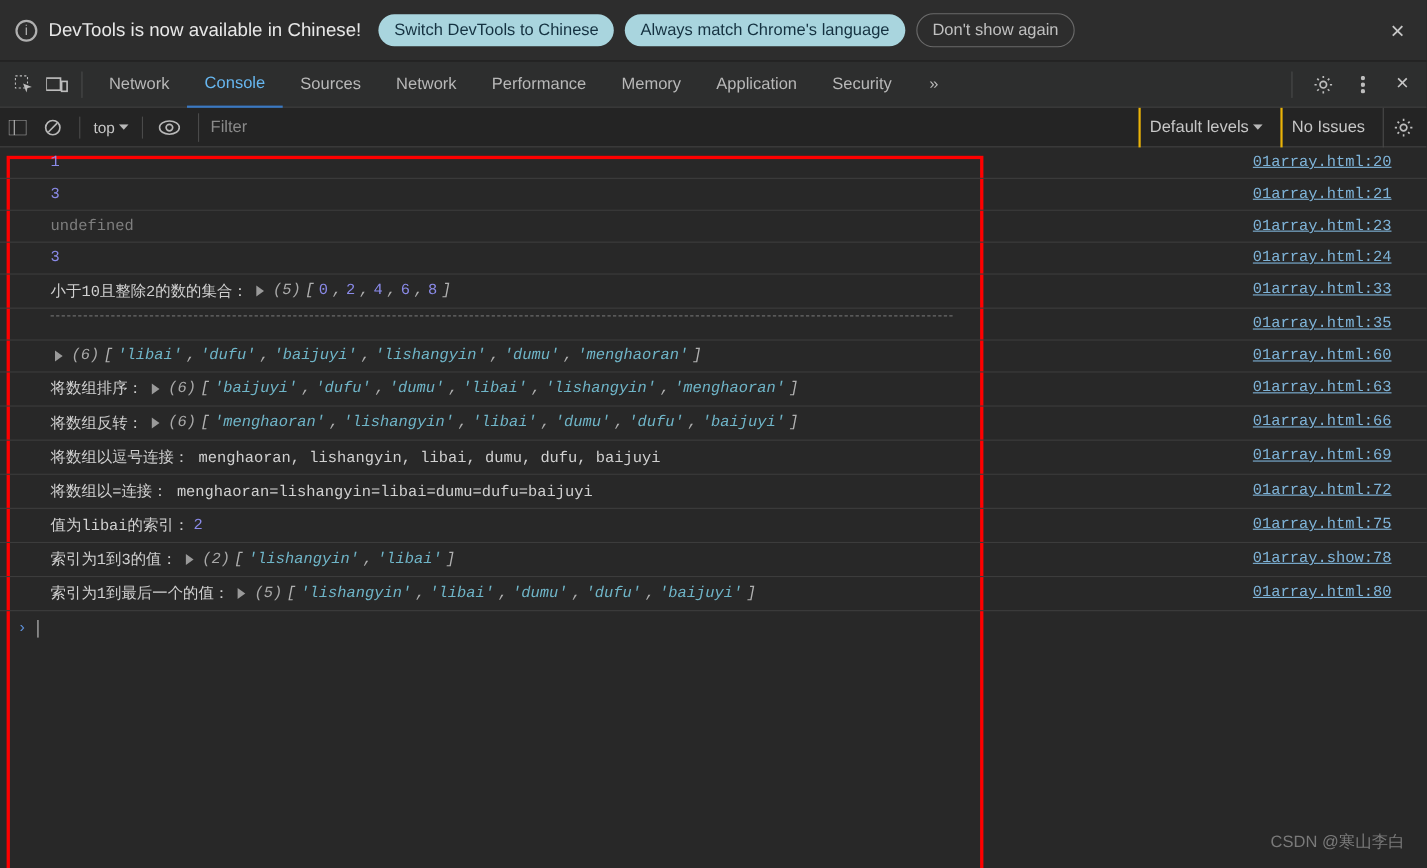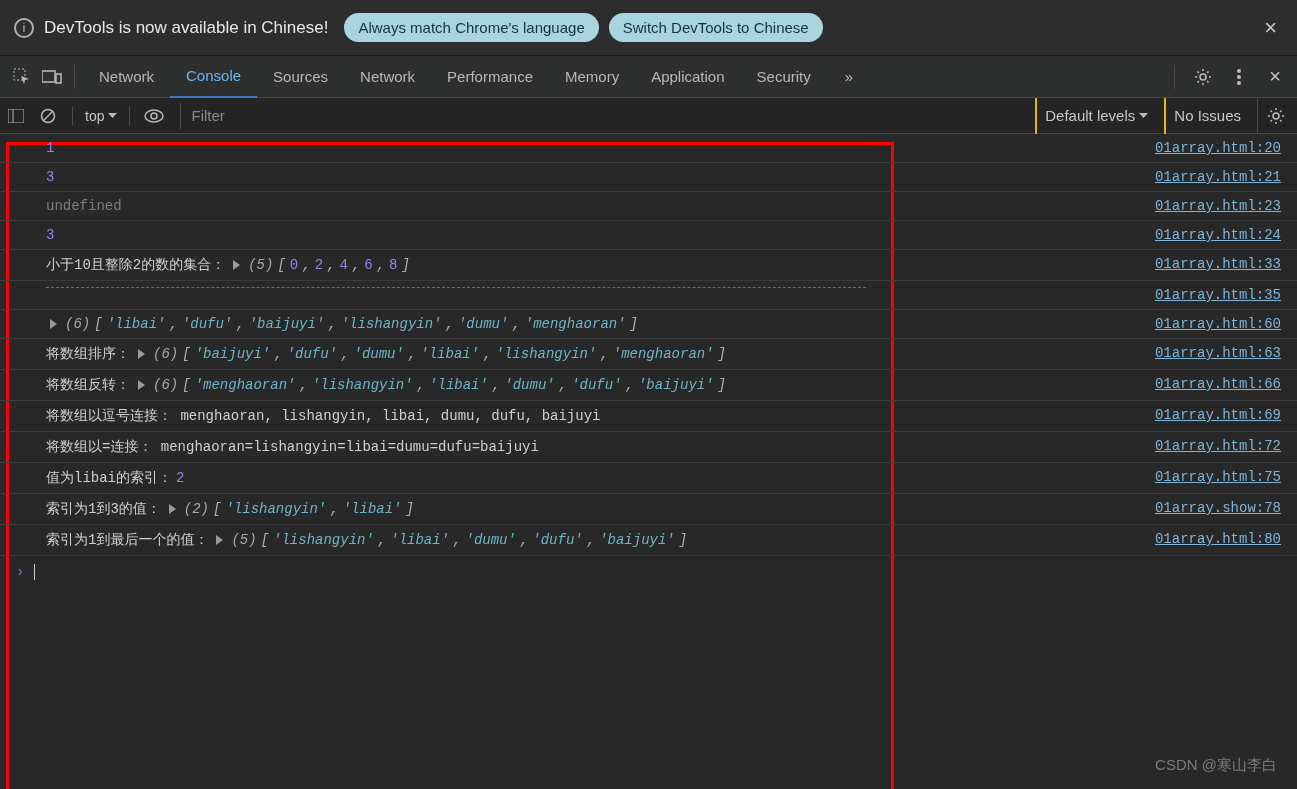--- a/index.html
+++ b/index.html
@@ -148,21 +148,21 @@
     display: flex;
     align-items: flex-start;
     padding: 6px 0 6px 46px;
     border-bottom: 1px solid #3c3c3c;
     position: relative;
   }
   .row .msg { flex: 1; display: flex; flex-wrap: wrap; align-items: center; gap: 4px; }
   .row .src {
     color: #7fb4d9;
     text-decoration: underline;
-    padding-right: 16px;
+    padding-right: 32px;
     cursor: pointer;
     white-space: nowrap;
   }
   .num { color: #8a8ae8; }
   .undef { color: #7e7e7e; }
   .txt { color: #d0d0d0; }
   .arrlen { color: #a8a8a8; font-style: italic; }
   .brkt { color: #b0b0b0; font-style: italic; }
   .strlit { color: #6fb5c8; font-style: italic; }
   .tri {
@@ -193,22 +193,23 @@
   }
 
   svg { display: block; }
 </style>
 </head>
 <body>
 
 <div class="infobar">
   <span class="info-icon">i</span>
   <span class="info-msg">DevTools is now available in Chinese!</span>
+  <span class="pill pill-blue">Switch DevTools to Chinese</span>
   <span class="pill pill-blue">Always match Chrome's language</span>
-  <span class="pill pill-blue">Switch DevTools to Chinese</span>
+  <span class="pill pill-ghost">Don't show again</span>
   <span class="close">×</span>
 </div>
 
 <div class="tabbar">
   <span class="tb-icon">
     <svg width="18" height="18" viewBox="0 0 18 18">
         <rect x="1" y="1" width="11" height="11" fill="none" stroke="#bdbdbd" stroke-dasharray="2 2"></rect>
         <path d="M8 8 L16 11 L12 12 L11 16 Z" fill="#bdbdbd"></path>
       </svg>
   </span>

